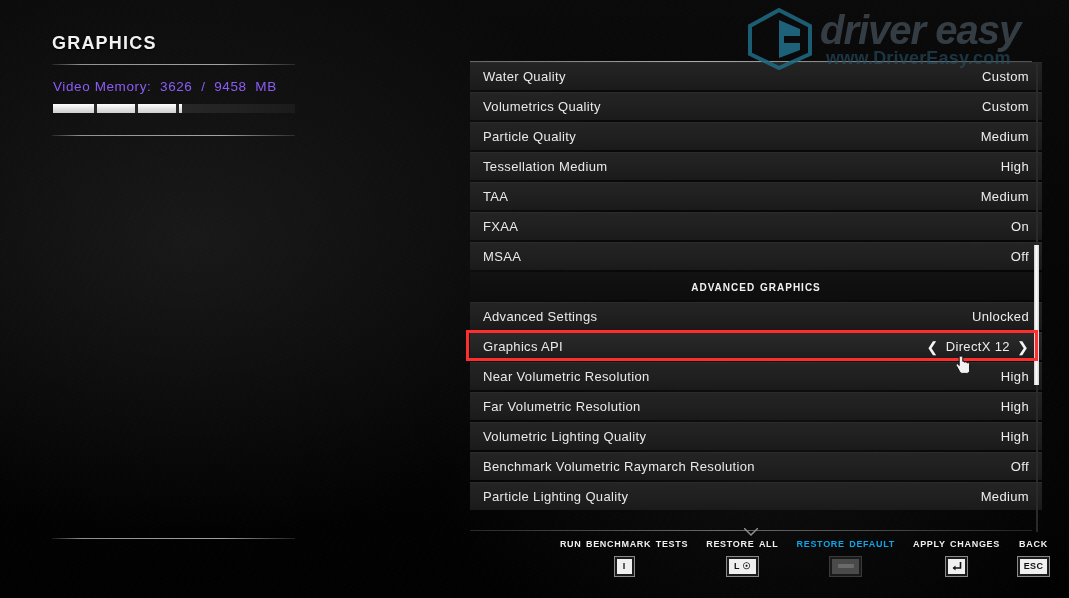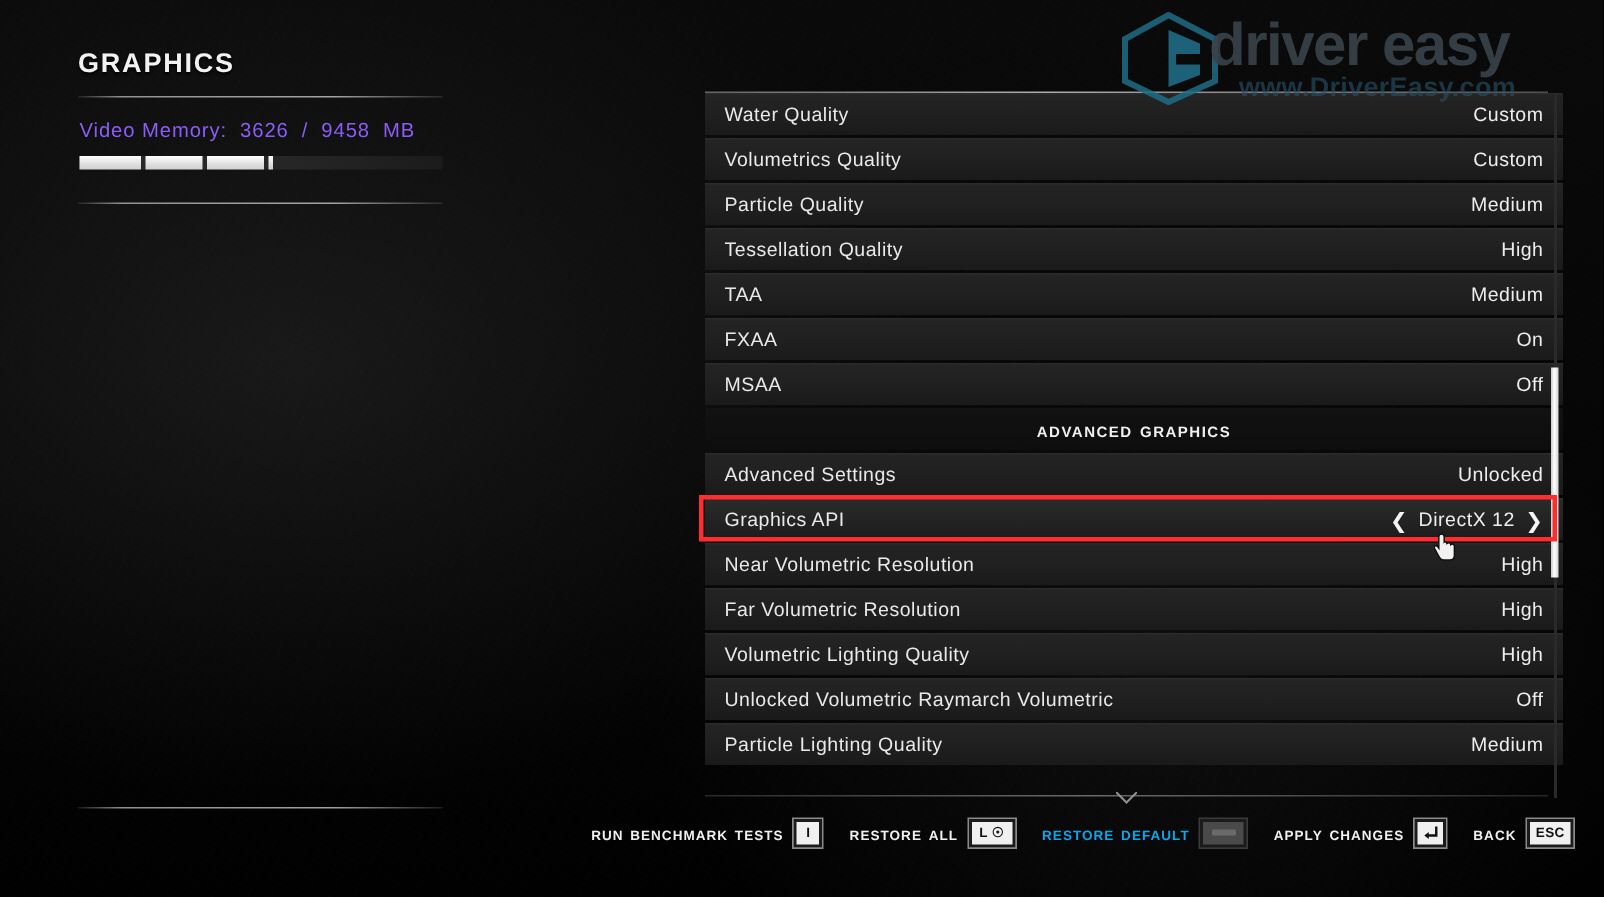--- a/index.html
+++ b/index.html
@@ -215,20 +215,21 @@
     display: flex;
     align-items: center;
     gap: 18px;
     padding-right: 20px;
     height: 30px;
   }
   .prompt {
     display: flex;
     align-items: center;
     gap: 7px;
+    flex-direction: column;
   }
   .prompt-label {
     font-size: 13.5px;
     font-weight: 700;
     letter-spacing: .7px;
     font-variant: small-caps;
     text-transform: lowercase;
     color: #f0f0f0;
     white-space: nowrap;
   }
@@ -263,22 +264,23 @@
   #watermark {
     position: absolute;
     left: 742px; top: 4px;
     width: 322px; height: 66px;
     z-index: 8;
     pointer-events: none;
   }
   #wm-logo { position: absolute; left: 2px; top: 4px; }
   #wm-brand {
     position: absolute;
-    left: 64px; top: 6px;
+    left: 78px; top: 6px;
     font-size: 40px;
+    font-style: italic;
     font-weight: 700;
     letter-spacing: -1px;
     color: rgba(58,66,74,0.92);
     line-height: 1;
   }
   #wm-url {
     position: absolute;
     left: 84px; top: 45px;
     font-size: 18px;
     font-weight: 700;
@@ -330,21 +332,21 @@
       </div>
       <div class="row" style="top: 30px;">
         <div class="label">Volumetrics Quality</div>
         <div class="value">Custom</div>
       </div>
       <div class="row" style="top: 60px;">
         <div class="label">Particle Quality</div>
         <div class="value">Medium</div>
       </div>
       <div class="row" style="top: 90px;">
-        <div class="label">Tessellation Quality</div>
+        <div class="label">Tessellation Medium</div>
         <div class="value">High</div>
       </div>
       <div class="row" style="top: 120px;">
         <div class="label">TAA</div>
         <div class="value">Medium</div>
       </div>
       <div class="row" style="top: 150px;">
         <div class="label">FXAA</div>
         <div class="value">On</div>
       </div>
@@ -369,21 +371,21 @@
       </div>
       <div class="row" style="top: 330px;">
         <div class="label">Far Volumetric Resolution</div>
         <div class="value">High</div>
       </div>
       <div class="row" style="top: 360px;">
         <div class="label">Volumetric Lighting Quality</div>
         <div class="value">High</div>
       </div>
       <div class="row" style="top: 390px;">
-        <div class="label">Unlocked Volumetric Raymarch Volumetric</div>
+        <div class="label">Benchmark Volumetric Raymarch Resolution</div>
         <div class="value">Off</div>
       </div>
       <div class="row" style="top: 420px;">
         <div class="label">Particle Lighting Quality</div>
         <div class="value">Medium</div>
       </div>
     </div>
 
   <div id="selection-box" style="top: 330px; border-color: rgb(255, 45, 45);"></div>
 

